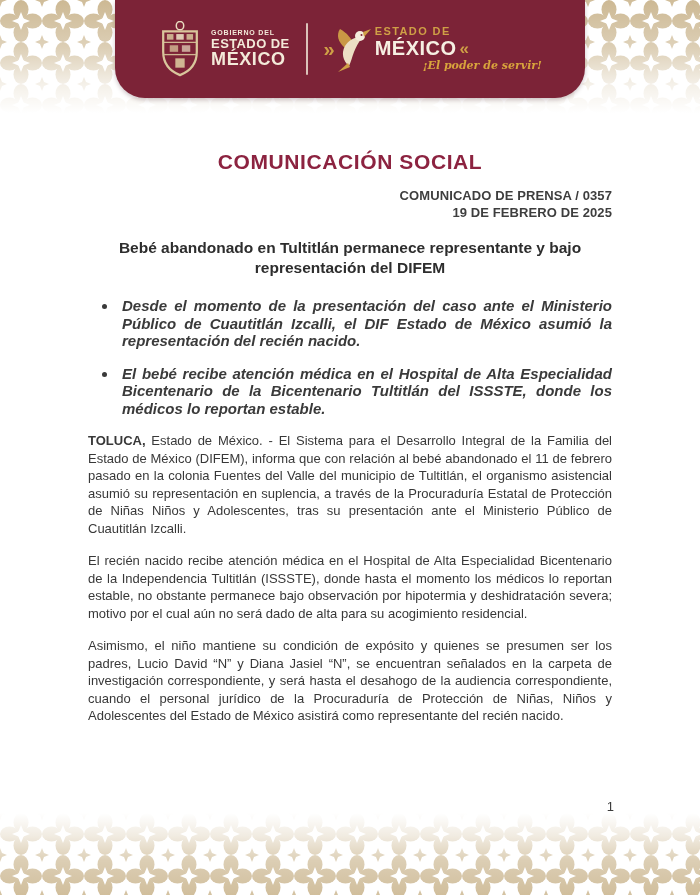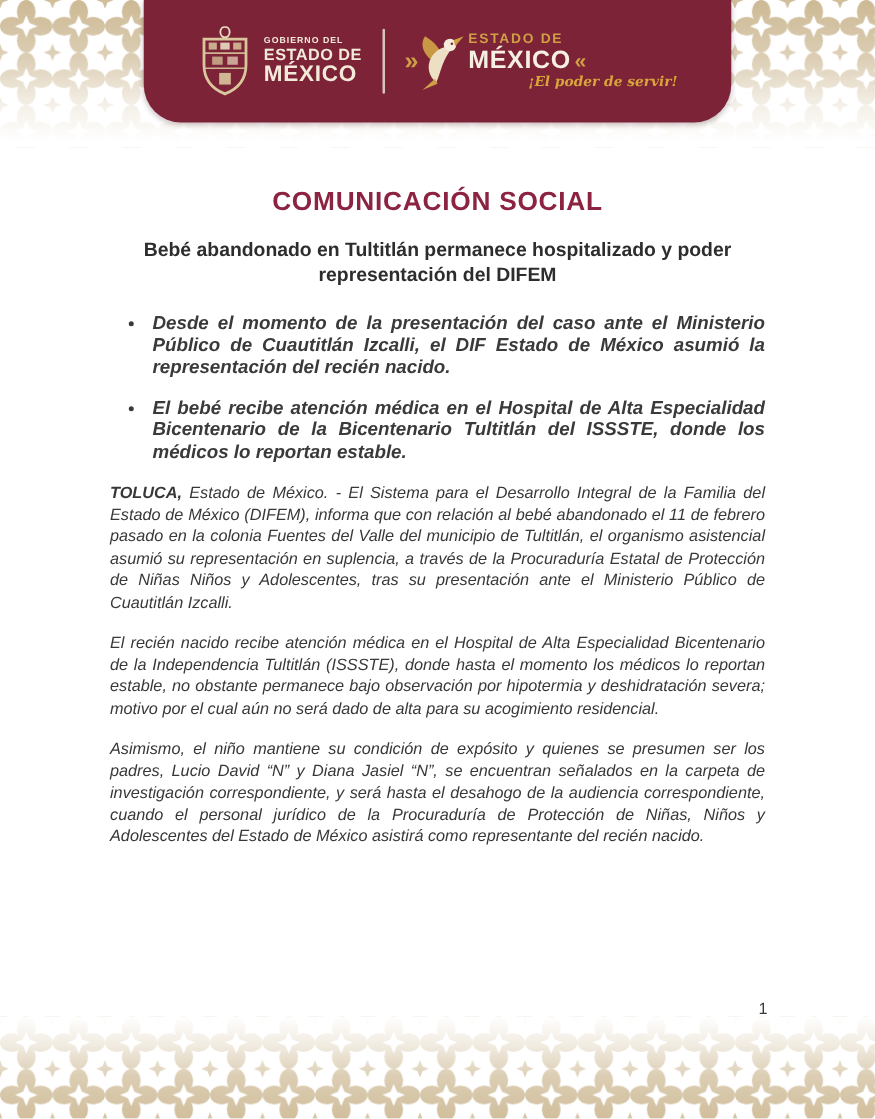--- a/index.html
+++ b/index.html
@@ -120,21 +120,20 @@
     margin-bottom: 15px;
     padding-left: 4px;
   }
 
   .body-paragraph {
     margin-top: 15px;
     font-size: 13px;
     color: #383838;
     line-height: 17.5px;
     text-align: justify;
-    font-style: italic;
   }
   .body-paragraph .lead { font-weight: bold; }
 
   .page-number {
     position: absolute;
     top: 799px;
     right: 86px;
     z-index: 3;
     font-size: 13px;
     color: #3c3c3c;
@@ -216,22 +215,26 @@
           <span class="chevron-right">«</span>
         </span>
         <span class="edx-tagline">¡El poder de servir!</span>
       </div>
     </div>
   </header>
 
   <main class="content">
     <h1 class="section-title">COMUNICACIÓN SOCIAL</h1>
 
-
-    <h2 class="headline">Bebé abandonado en Tultitlán permanece hospitalizado y poder representación del DIFEM</h2>
+    <div class="meta">
+      <div>COMUNICADO DE PRENSA / 0357</div>
+      <div>19 DE FEBRERO DE 2025</div>
+    </div>
+
+    <h2 class="headline">Bebé abandonado en Tultitlán permanece representante y bajo representación del DIFEM</h2>
 
     <ul class="bullets">
       <li>Desde el momento de la presentación del caso ante el Ministerio Público de Cuautitlán Izcalli, el DIF Estado de México asumió la representación del recién nacido.</li>
       <li>El bebé recibe atención médica en el Hospital de Alta Especialidad Bicentenario de la Bicentenario Tultitlán del ISSSTE, donde los médicos lo reportan estable.</li>
     </ul>
 
     <p class="body-paragraph"><strong class="lead">TOLUCA,</strong><span> Estado de México. - El Sistema para el Desarrollo Integral de la Familia del Estado de México (DIFEM), informa que con relación al bebé abandonado el 11 de febrero pasado en la colonia Fuentes del Valle del municipio de Tultitlán, el organismo asistencial asumió su representación en suplencia, a través de la Procuraduría Estatal de Protección de Niñas Niños y Adolescentes, tras su presentación ante el Ministerio Público de Cuautitlán Izcalli.</span></p>
 
     <p class="body-paragraph"><span>El recién nacido recibe atención médica en el Hospital de Alta Especialidad Bicentenario de la Independencia Tultitlán (ISSSTE), donde hasta el momento los médicos lo reportan estable, no obstante permanece bajo observación por hipotermia y deshidratación severa; motivo por el cual aún no será dado de alta para su acogimiento residencial.</span></p>
 

